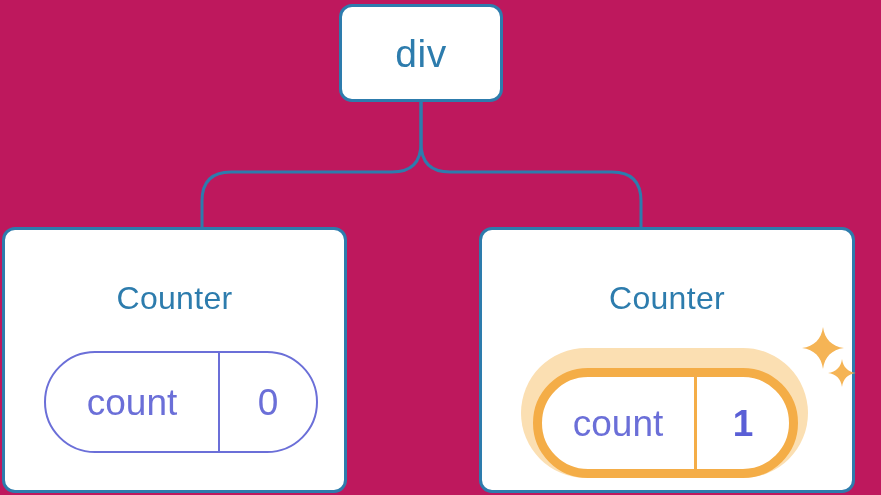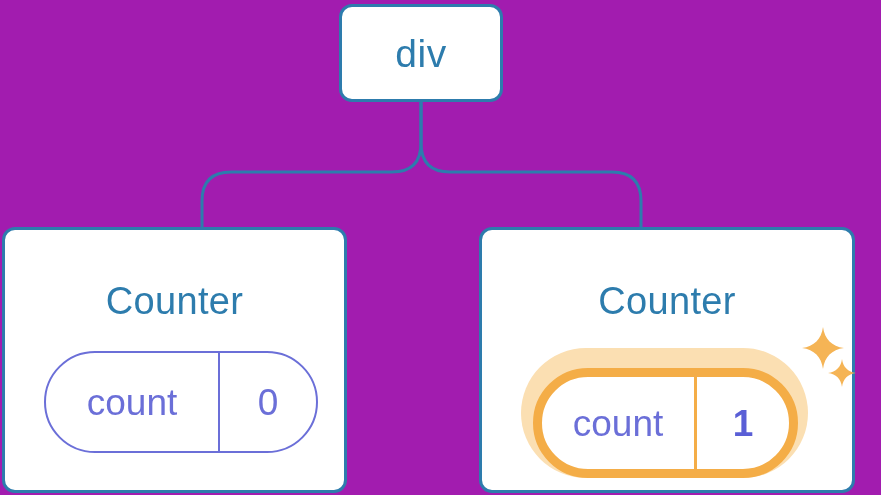--- a/index.html
+++ b/index.html
@@ -13,21 +13,21 @@
 
   body {
     font-family: "Liberation Sans", sans-serif;
     background: #4c6670;
   }
 
   #stage {
     position: relative;
     width: 881px;
     height: 495px;
-    background: #a21caf;
+    background: #be185d;
   }
 
   
   #connectors {
     position: absolute;
     left: 0; top: 0;
     width: 881px; height: 495px;
     pointer-events: none;
   }
 
@@ -63,21 +63,21 @@
   }
   .card-left  { left: 2px;   width: 345px; }
   .card-right { left: 479px; width: 376px; }
 
   .card-title {
     position: absolute;
     top: 52px;
     left: 0;
     width: 100%;
     text-align: center;
-    font-size: 38px;
+    font-size: 32px;
     color: #2d7cad;
     line-height: 1;
     letter-spacing: 0.3px;
   }
 
   
   .pill {
     position: absolute;
     display: flex;
     align-items: stretch;

